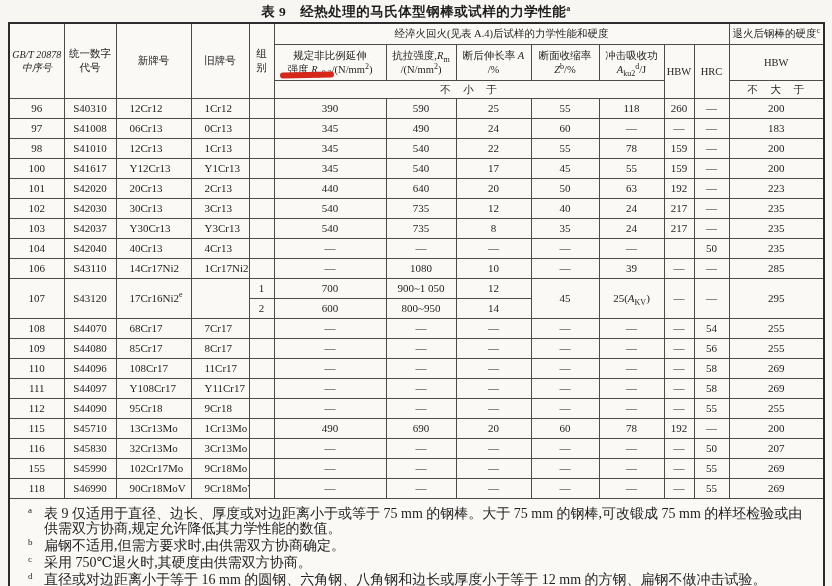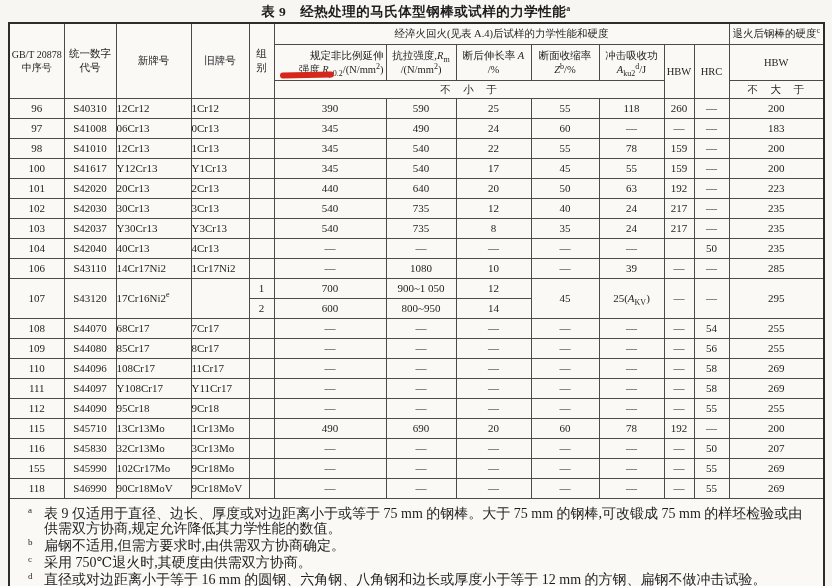--- a/index.html
+++ b/index.html
@@ -27,24 +27,24 @@
     font-weight:normal;
     text-align:center;vertical-align:middle;
     padding:0 2px;
     font-size:10.5px;line-height:1.3;
     overflow:hidden;
   }
   sub,sup{font-size:8px;line-height:0;}
   thead tr.h1 th{height:20px;margin-top:10px;}
   thead tr.h2 th{height:35px;}
   thead tr.h3 th{height:17px;letter-spacing:1px;}
-  th.h-seq{font-size:10px;padding:0 1px;white-space:nowrap;}
+  th.h-seq{font-size:10px;padding:0 1px;white-space:nowrap;font-style:italic;}
   tbody td{height:19px;font-size:11px;}
-  td.left{text-align:left;padding-left:0;}
-  th.rel{position:relative;text-align:right;}
+  td.left{text-align:left;padding-left:13px;}
+  th.rel{position:relative;}
   .redmark{
     position:absolute;left:5px;bottom:2px;
     width:54px;height:6px;border-radius:3px;
     transform:rotate(-1.2deg);
     background:#d5281a;
   }
   td.fnotes{
     text-align:left;vertical-align:top;
     padding:5px 10px 7px 18px;height:auto;
   }

